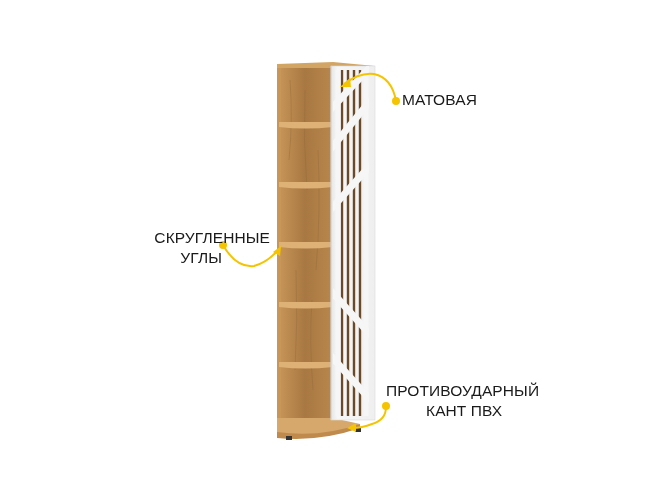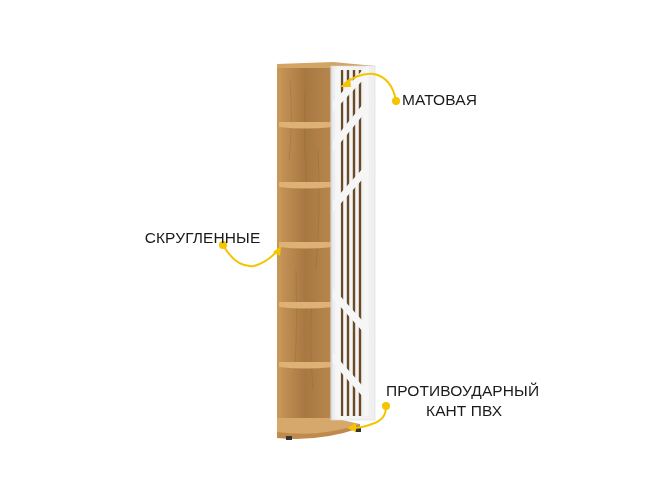--- a/index.html
+++ b/index.html
@@ -4,21 +4,21 @@
 <style>
   html, body { margin:0; padding:0; background:#ffffff; }
   body { width:650px; height:488px; position:relative; overflow:hidden;
          font-family:"Liberation Sans", sans-serif; }
   .stage { position:absolute; left:0; top:0; width:650px; height:488px;text-decoration:underline; }
   .label { position:absolute; color:#1a1a1a; font-size:15.5px; line-height:20px;
            letter-spacing:0.1px; }
   .label span { display:block; }
   .lbl-matte { left:402px; top:90px; text-align:left; }
   .lbl-matte span:nth-child(1) { padding-left:0; }
-  .lbl-round { left:135px; top:228px; text-align:center; width:135px; }
+  .lbl-round { left:135px; top:228px; text-align:right; width:135px; }
   .lbl-round span:nth-child(2) { padding-right:48px; }
   .lbl-edge { left:386px; top:381px; text-align:left; }
   .lbl-edge span:nth-child(2) { padding-left:40px; }
   svg { position:absolute; left:0; top:0; }
 </style>
 </head>
 <body>
 
 <div class="stage">
 <svg width="650" height="488" viewBox="0 0 650 488" xmlns="http://www.w3.org/2000/svg">
@@ -107,19 +107,20 @@
   <polygon points="347,428 356,423 356,432" fill="#f5c400"></polygon>
   <circle cx="386" cy="406" r="4" fill="#f5c400"></circle>
 </svg>
 
 <div class="label lbl-matte">
   <span>МАТОВАЯ</span>
 </div>
 
 <div class="label lbl-round">
   <span>СКРУГЛЕННЫЕ</span>
+  <span>УГЛЫ</span>
 </div>
 
 <div class="label lbl-edge">
   <span>ПРОТИВОУДАРНЫЙ</span>
   <span>КАНТ ПВХ</span>
 </div>
 </div>
 
 </body></html>

